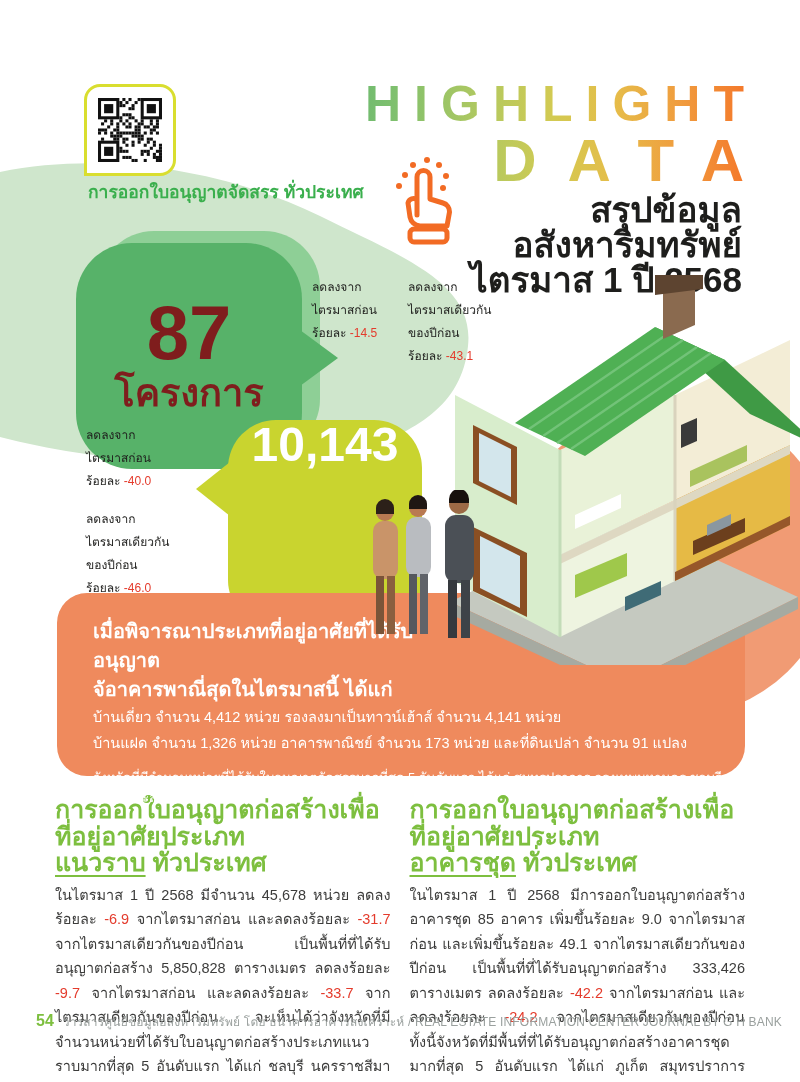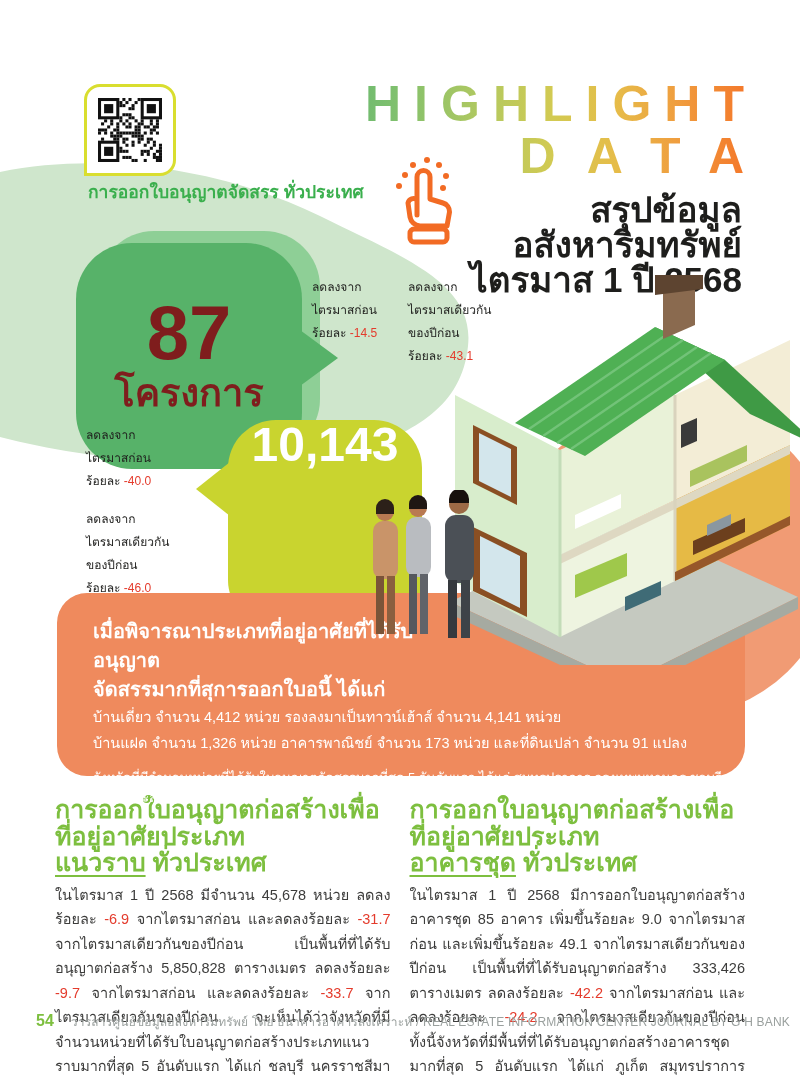--- a/index.html
+++ b/index.html
@@ -12,21 +12,21 @@
   
   .qr-frame{left:84px;top:84px;width:86px;height:86px;border:3px solid #d9de2f;
             border-radius:16px 16px 16px 0;background:#fff;display:flex;align-items:center;justify-content:center;z-index:2;}
   
   .section-label{left:88px;top:178px;font-size:17.5px;font-weight:bold;color:var(--green-label,#3aaf4d);z-index:2;}
   
   .big-title{left:318px;top:78px;width:426px;text-align:right;font-weight:bold;z-index:2;
              background:linear-gradient(90deg,#5fb571 0%,#7fc06e 18%,#b5c95f 40%,#d2ca52 55%,#e6bc49 70%,#f09c3e 85%,#f4792b 100%);
              -webkit-background-clip:text;background-clip:text;color:transparent;line-height:1.04;}
   .big-title .l1{font-size:50px;letter-spacing:13px;margin-right:-13px;}
-  .big-title .l2{font-size:50px;letter-spacing:31px;margin-right:-31px;text-align:right;}
+  .big-title .l2{font-size:60px;letter-spacing:31px;margin-right:-31px;text-align:right;}
   
   .hand{left:383px;top:153px;z-index:2;}
   
   .subtitle{left:430px;top:192px;width:312px;text-align:right;font-size:35px;font-weight:bold;
             color:#1e1e1c;line-height:35px;z-index:2;}
   
   .bubble-green-shadow{left:98px;top:231px;width:222px;height:224px;border-radius:56px;background:#8ecf96;z-index:1;}
   .bubble-green{left:76px;top:243px;width:226px;height:226px;border-radius:56px;background:var(--bubble-green,#57b269);
                 z-index:2;display:flex;flex-direction:column;align-items:center;justify-content:center;color:#7f1d1d;}
   .bubble-green .v{font-size:76px;font-weight:bold;line-height:74px;}
@@ -56,21 +56,21 @@
   .orange-heading{font-size:20px;font-weight:bold;line-height:29px;width:360px;}
   .orange-body{margin-top:0;font-size:14.5px;line-height:26px;}
   .orange-foot{margin-top:12px;font-size:13px;line-height:20px;}
   
   .columns{left:55px;top:796px;width:690px;display:flex;gap:19px;z-index:2;}
   .col{width:336px;}
   .col-heading{font-size:25px;font-weight:bold;color:var(--green-heading,#7dbf3f);line-height:26.5px;margin-bottom:7px;}
   .col-heading .u{text-decoration:underline;text-underline-offset:4px;text-decoration-thickness:2px;}
   .col-body{font-size:14.5px;line-height:24.5px;color:#3c3c3b;text-align:justify;}
   
-  .footer{left:36px;top:1012px;display:flex;align-items:baseline;gap:17px;z-index:2;}
+  .footer{left:36px;top:1012px;display:flex;align-items:baseline;gap:9px;z-index:2;}
   .footer .num{font-size:16px;font-weight:bold;color:var(--green-heading,#8cc63e);}
   .footer .txt{font-size:12px;color:#9aa09e;letter-spacing:.2px;}
 </style>
 </head>
 <body>
 
 <div class="page">
 
   <svg id="pale-blob" class="abs" width="480" height="330" viewBox="0 0 480 330">
     <path d="M0,22 C110,0 230,22 320,66 C400,106 475,132 468,196 C462,256 415,282 355,302 C300,320 260,302 200,307 C130,314 60,302 0,287 Z" fill="#cfe6cc"></path>
@@ -340,21 +340,21 @@
     <path d="M89,9 a10,10 0 0 1 20,0 v4 h-20 z" fill="#17110d"></path>
     <rect x="85" y="25" width="29" height="68" rx="11" fill="#4b5056"></rect>
     <rect x="88" y="90" width="9" height="58" fill="#35393e"></rect>
     <rect x="101" y="90" width="9" height="58" fill="#3e4348"></rect>
   </svg>
 
   <div class="abs orange-box">
     <div class="orange-inner">
       <div class="orange-heading">
         <div>เมื่อพิจารณาประเภทที่อยู่อาศัยที่ได้รับอนุญาต</div>
-        <div>จัดสรรมากที่สุการออกใบอนี้ ได้แก่</div>
+        <div>จัอาคารพาณี่สุดในไตรมาสนี้ ได้แก่</div>
       </div>
       <div class="orange-body">
         <div>บ้านเดี่ยว จำนวน 4,412 หน่วย รองลงมาเป็นทาวน์เฮ้าส์ จำนวน 4,141 หน่วย</div>
         <div>บ้านแฝด จำนวน 1,326 หน่วย อาคารพาณิชย์ จำนวน 173 หน่วย และที่ดินเปล่า จำนวน 91 แปลง</div>
       </div>
       <div class="orange-foot">จังหวัดที่มีจำนวนหน่วยที่ได้รับใบอนุญาตจัดสรรมากที่สุด 5 อันดับแรก ได้แก่ สมุทรปราการ กรุงเทพมหานคร ชลบุรี ภูเก็ต และสมุทรสาคร</div>
     </div>
   </div>
 
   <div class="abs columns">

